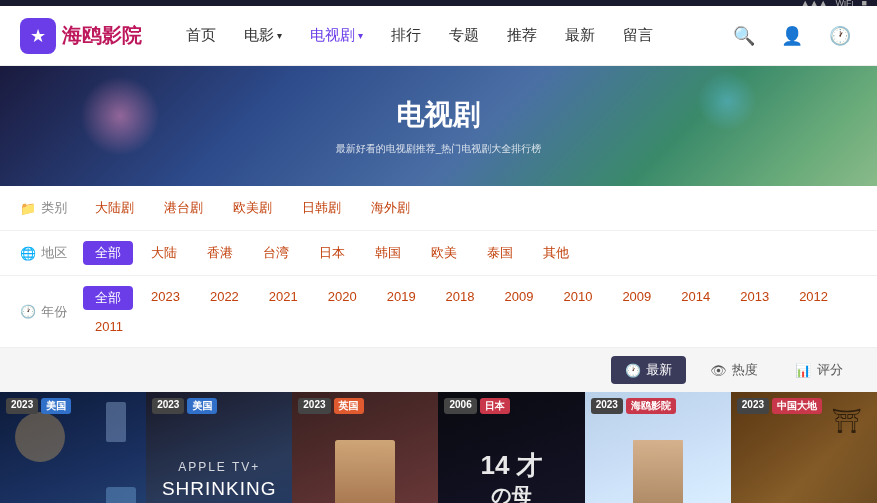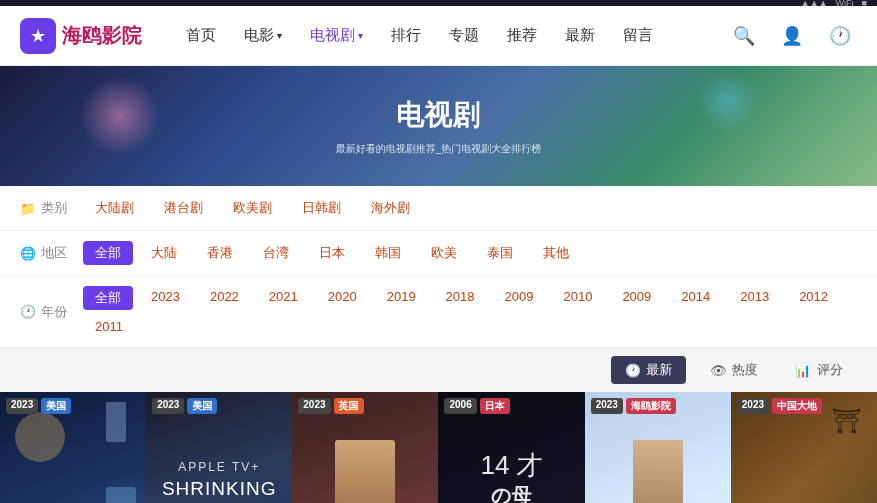--- a/index.html
+++ b/index.html
@@ -412,21 +412,21 @@
       <div class="badge-row">
         <span class="badge badge-year">2023</span>
         <span class="badge" style="background:#e05a30;">英国</span>
       </div>
     </div>
   </div>
 
   <div class="movie-card">
     <div class="movie-poster" style="height:175px; position:relative; overflow:hidden; background:linear-gradient(160deg,#0a0a10,#101020,#181828);">
       <div style="position:absolute;inset:0;display:flex;align-items:center;justify-content:center;flex-direction:column;">
-        <div style="color:#e8e8e8;font-size:26px;font-weight:normal;line-height:1.2;">14 才</div>
+        <div style="color:#e8e8e8;font-size:26px;font-weight:bold;line-height:1.2;">14 才</div>
         <div style="color:#e8e8e8;font-size:20px;font-weight:bold;">の母</div>
       </div>
       <div class="badge-row">
         <span class="badge badge-year">2006</span>
         <span class="badge" style="background:#c8384a;">日本</span>
       </div>
     </div>
   </div>
 
   <div class="movie-card">

